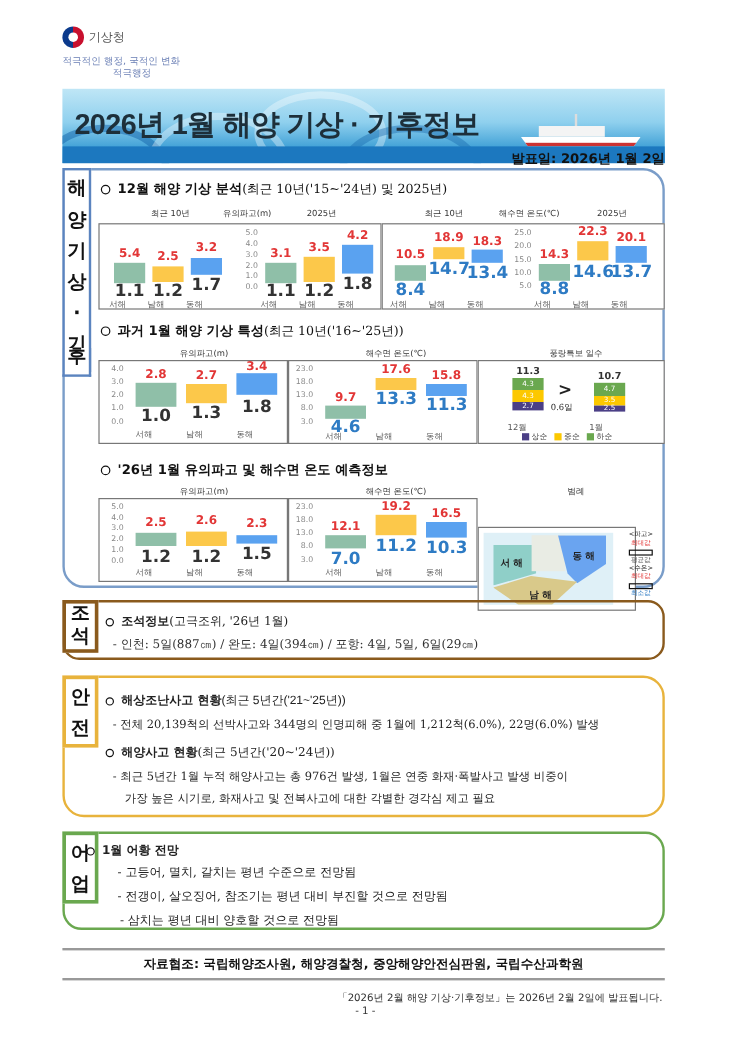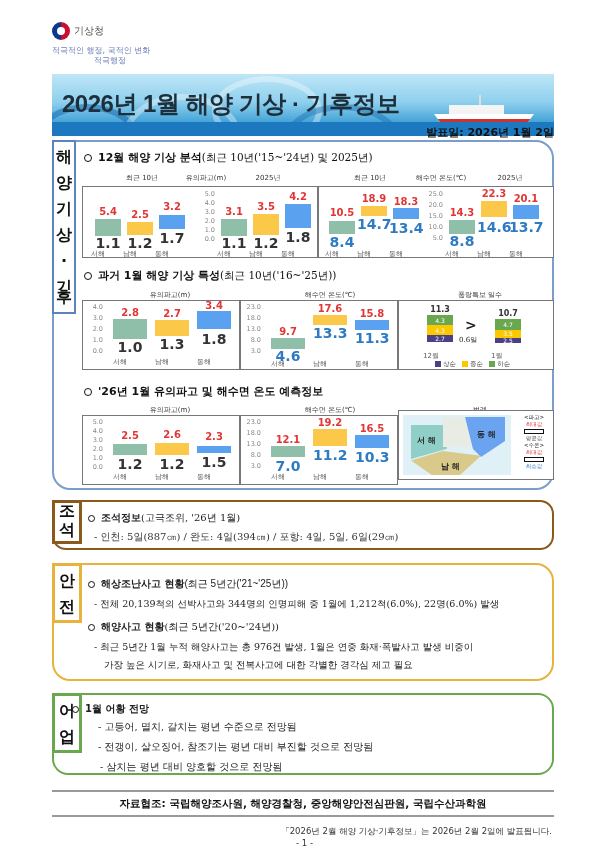--- a/index.html
+++ b/index.html
@@ -276,21 +276,21 @@
   <div class="vmax" style="left:30px;top:18px">12.1</div>
   <div class="vmax" style="left:72px;top:1px">19.2</div>
   <div class="vmax" style="left:114px;top:7px">16.5</div>
   <div class="vmin b" style="left:30px;top:42px">7.0</div>
   <div class="vmin b" style="left:72px;top:31px">11.2</div>
   <div class="vmin b" style="left:114px;top:33px">10.3</div>
   <div class="xl" style="left:30px;top:56px">서해</div>
   <div class="xl" style="left:72px;top:56px">남해</div>
   <div class="xl" style="left:114px;top:56px">동해</div>
 </div>
-<div class="chart-frame" style="left:398px;top:410px;width:156px;height:70px">
+<div class="chart-frame" style="left:398px;top:439px;width:132px;height:70px">
   <div class="abs" style="left:4px;top:4px;width:108px;height:60px;background:#dff0f7">
     <div class="abs" style="left:8px;top:10px;width:36px;height:34px;background:#8fcfc8;clip-path:polygon(0 0,100% 0,100% 70%,0 100%)"></div>
     <div class="abs" style="left:40px;top:2px;width:28px;height:30px;background:#e9ece4"></div>
     <div class="abs" style="left:62px;top:2px;width:40px;height:40px;background:#6aa4f0;clip-path:polygon(0 0,100% 0,100% 60%,40% 100%,20% 80%)"></div>
     <div class="abs" style="left:8px;top:36px;width:70px;height:24px;background:#d9c98a;clip-path:polygon(0 40%,45% 0,100% 20%,70% 100%,30% 100%)"></div>
     <div class="abs" style="left:14px;top:20px;font-size:8px;font-weight:bold">서 해</div>
     <div class="abs" style="left:74px;top:14px;font-size:8px;font-weight:bold">동 해</div>
     <div class="abs" style="left:38px;top:46px;font-size:8px;font-weight:bold">남 해</div>
   </div>
   <div class="abs" style="left:118px;top:3px;width:34px;font-size:5.5px;text-align:center;line-height:7px">

